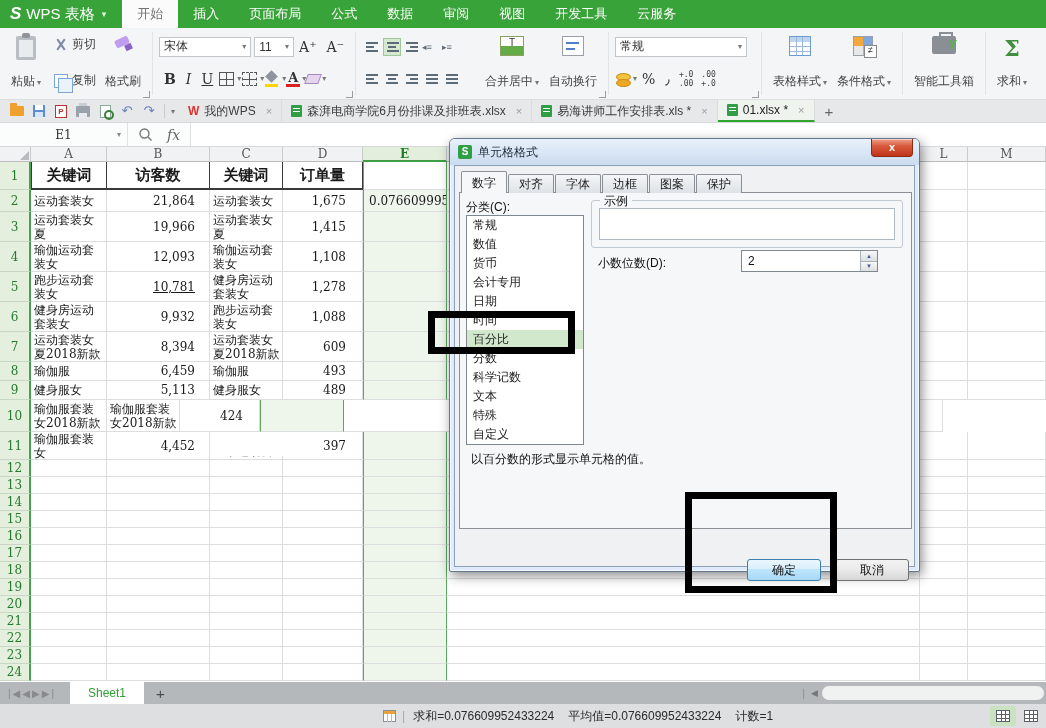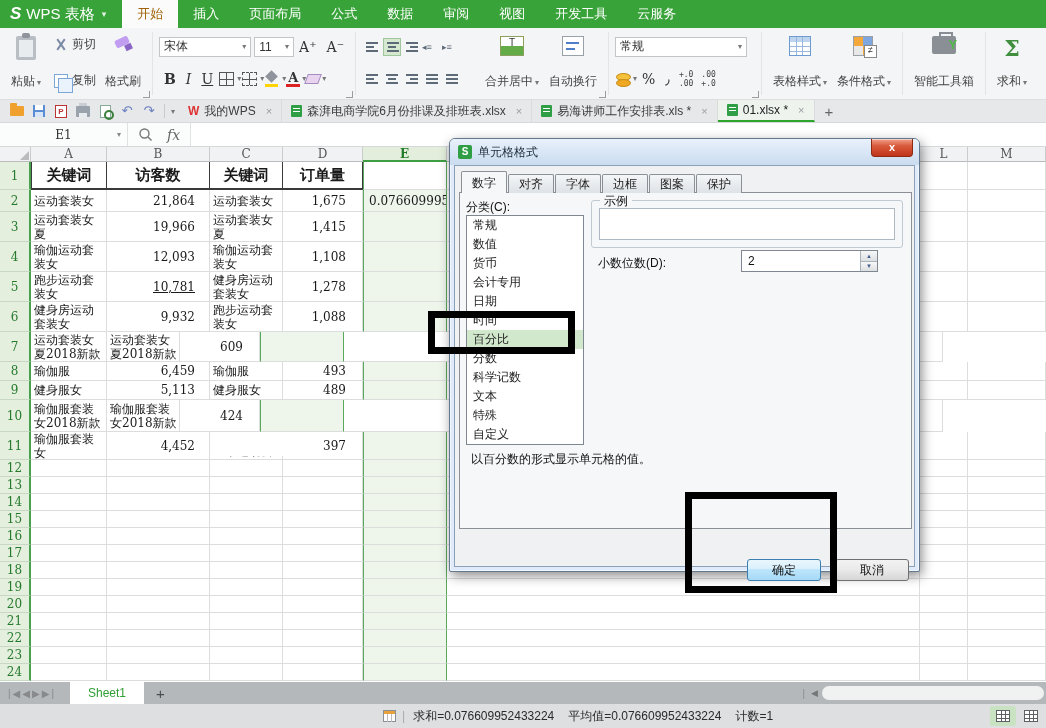--- a/index.html
+++ b/index.html
@@ -8,21 +8,21 @@
   #app { position:relative; width:1046px; height:728px; overflow:hidden; background:#fff; }
 
   
   #menubar { position:absolute; left:0; top:0; width:1046px; height:28px; background:#38a338; display:flex; align-items:stretch; }
   #logo { display:flex; align-items:center; padding:0 8px 0 10px; color:#fff; }
   #logo .s { font-weight:bold; font-size:17px; font-style:italic; margin-right:5px; }
   #logo .t { font-size:15px; }
   #logo .caret { margin-left:7px; font-size:9px; color:#dff0df; }
   #menu-tabs { display:flex; align-items:stretch; margin-left:8px; }
   .mtab { color:#fff; font-size:13px; padding:0 15px; line-height:28px; cursor:default; }
-  .mtab.active { background:#fbfbfb; color:#a16207; }
+  .mtab.active { background:#fbfbfb; color:#737373; }
 
   
   #ribbon { position:absolute; left:0; top:28px; width:1046px; height:72px; background:#f4f5f6; border-bottom:1px solid #dcdee0; display:flex; align-items:stretch; overflow:hidden; }
   .rgroup { position:relative; display:flex; align-items:center; padding:4px 6px 6px 6px; }
   .rsep { width:1px; background:#e2e4e5; margin:4px 0; }
   .bigbtn { display:flex; flex-direction:column; align-items:center; justify-content:space-between; height:60px; padding:3px 5px; color:#444; }
   .bigbtn .lbl { font-size:12px; white-space:nowrap; }
   .caret-s { font-size:8px; color:#777; margin-left:2px; }
   .tworow { display:flex; flex-direction:column; justify-content:space-between; height:58px; }
   .rrow { display:flex; align-items:center; height:26px; }
@@ -537,20 +537,21 @@
         <div class="cell colC txt" style="width: 73px;">跑步运动套装女</div>
         <div class="cell colD num" style="width: 80px;">1,088</div>
         <div class="cell colE sele" style="width: 84px;"></div>
         <div class="cell colF" style="width: 473px;"></div>
         <div class="cell colL" style="width: 48px;"></div>
         <div class="cell colM" style="width: 78px;"></div>
       </div>
       <div class="grow" style="height: 30px;">
         <div class="rh" style="width: 31px;">7</div>
         <div class="cell colA txt" style="width: 76px;">运动套装女夏2018新款</div>
+        <div class="cell colB num" style="width: 103px;">8,394</div>
         <div class="cell colC txt" style="width: 73px;">运动套装女夏2018新款</div>
         <div class="cell colD num" style="width: 80px;">609</div>
         <div class="cell colE sele" style="width: 84px;"></div>
         <div class="cell colF" style="width: 473px;"></div>
         <div class="cell colL" style="width: 48px;"></div>
         <div class="cell colM" style="width: 78px;"></div>
       </div>
       <div class="grow" style="height: 19px;">
         <div class="rh" style="width: 31px;">8</div>
         <div class="cell colA txt" style="width: 76px;">瑜伽服</div>

